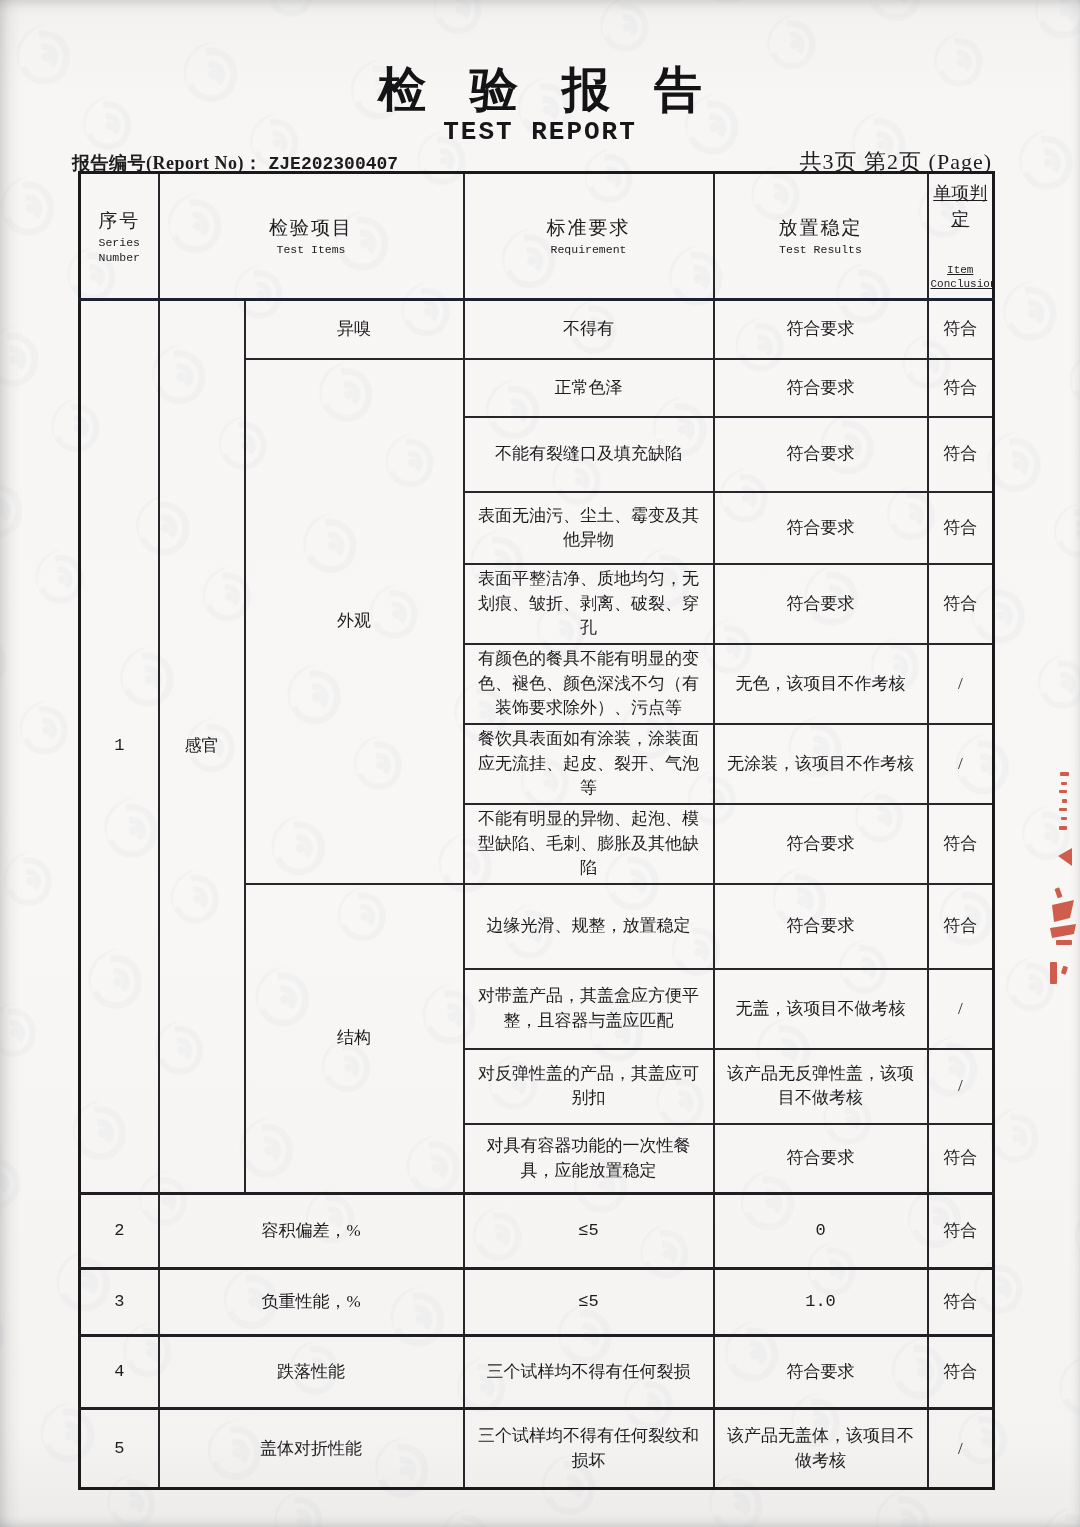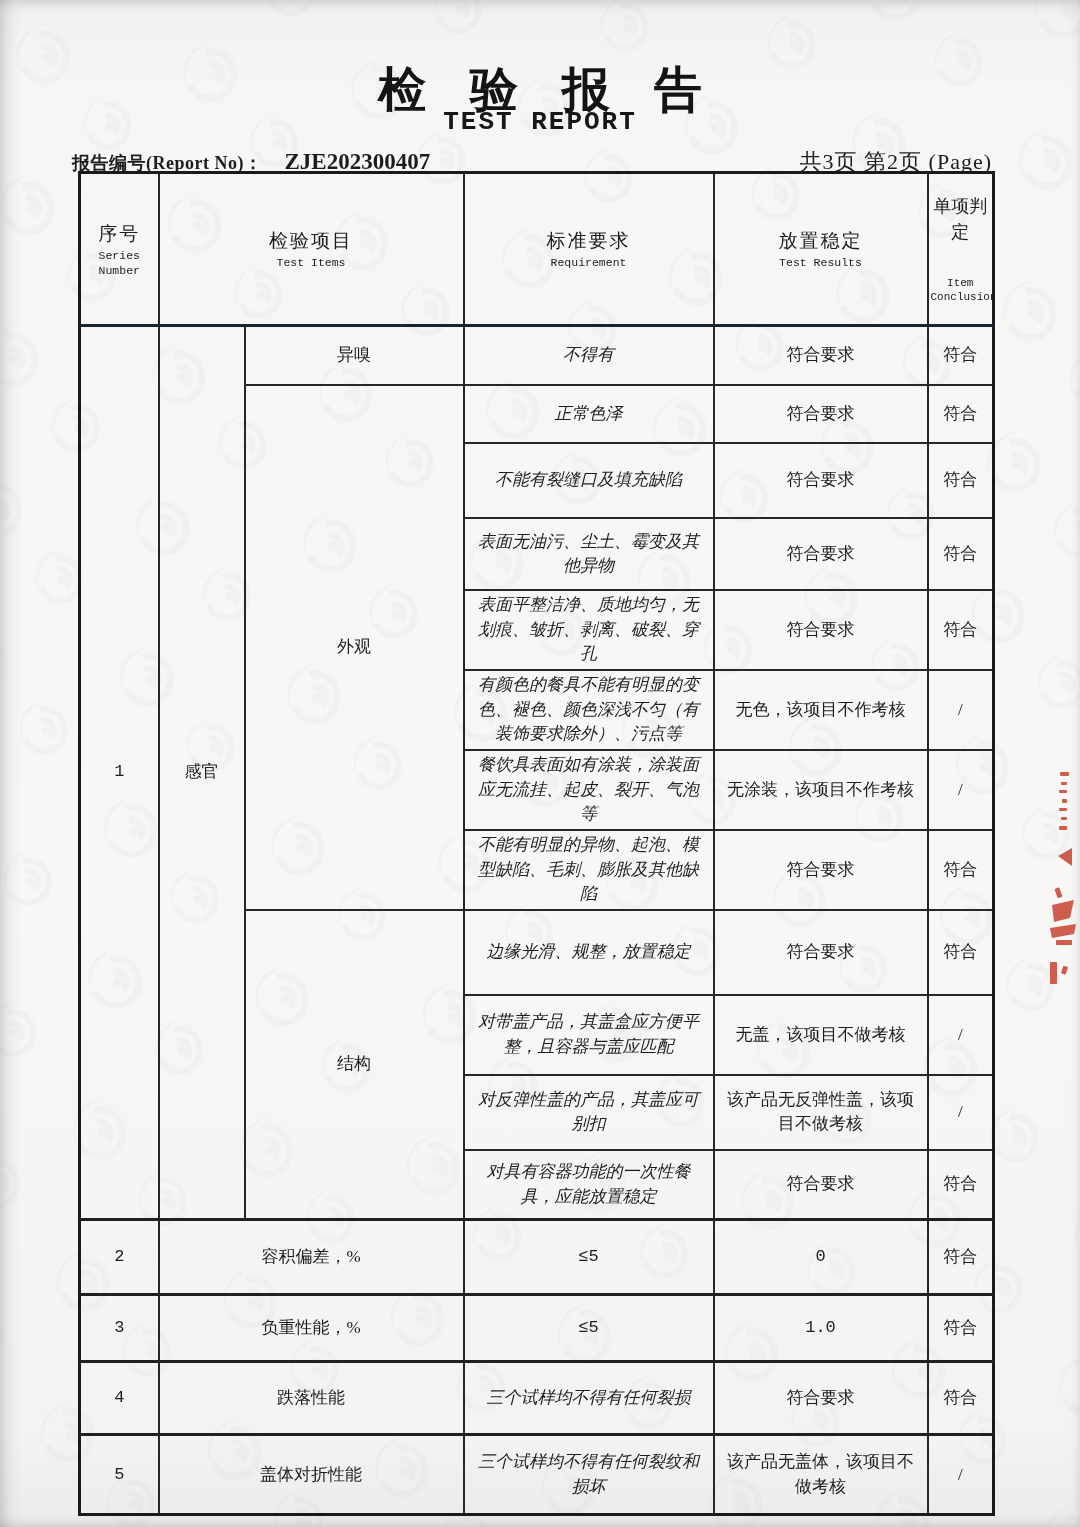--- a/index.html
+++ b/index.html
@@ -18,35 +18,35 @@
 
   .title-cn{
     position:absolute;top:58px;left:0;width:100%;
     text-align:center;
     font-family:"Liberation Sans","DejaVu Sans",sans-serif;
     font-weight:bold;font-size:48px;
     letter-spacing:44px;padding-left:44px;box-sizing:border-box;
     color:#141416;
   }
   .title-en{
-    position:absolute;top:107px;left:0;width:100%;
+    position:absolute;top:117px;left:0;width:100%;
     text-align:center;
     font-family:"Liberation Mono","DejaVu Sans Mono",monospace;
     font-weight:bold;font-size:26px;letter-spacing:2px;
     color:#17171a;
   }
   .meta-row{
     position:absolute;top:147px;left:72px;right:88px;
     display:flex;justify-content:space-between;align-items:baseline;
     font-size:18px;
   }
   .report-no-label{font-weight:600;letter-spacing:.5px;}
   .report-no-value{
-    font-family:Liberation Serif, serif;
-    font-weight:bold;font-size:23px;margin-left:22px;
+    font-family:Liberation Mono, monospace;
+    font-weight:bold;font-size:18px;margin-left:6px;
   }
   .page-info{font-size:22px;letter-spacing:1px;}
 
   table.report{
     position:absolute;left:78px;top:171px;
     width:914px;
     border-collapse:collapse;table-layout:fixed;
     background:transparent;
   }
   table.report td,table.report th{
@@ -61,21 +61,21 @@
   tr.hdr th{border-bottom:3px solid #1b2330;}
   tr.major td{border-top:3px solid #1f1f24;}
   .hcn{display:block;font-size:19px;letter-spacing:2px;}
   .hen{
     display:block;
     font-family:"Liberation Mono","DejaVu Sans Mono",monospace;
     font-size:11.5px;line-height:1.25;white-space:pre-line;margin-top:2px;
   }
   td.serial{font-family:"Liberation Mono","DejaVu Sans Mono",monospace;font-size:18px;}
   td.verdict{font-size:17px;}
-  td.req{padding:2px 8px;font-style:italic;}
+  td.req{padding:2px 8px;}
   td.mono-val{font-family:"Liberation Mono","DejaVu Sans Mono",monospace;font-size:17px;}
 </style>
 </head>
 <body>
 
 <div class="page">
 
   <svg class="wm-layer" width="1080" height="1527" aria-hidden="true">
     <defs>
       <g id="wm-glyph" opacity="0.055" fill="none" stroke="#8a90a8" stroke-width="7">
@@ -143,21 +143,21 @@
         <span class="hen">Test Items</span>
       </th>
       <th>
         <span class="hcn">标准要求</span>
         <span class="hen">Requirement</span>
       </th>
       <th>
         <span class="hcn">放置稳定</span>
         <span class="hen">Test Results</span>
       </th>
-      <th style="padding:19px 2px;">
+      <th style="padding:6px 2px;text-decoration:underline;">
         <span class="hcn" style="font-size:18px;letter-spacing:0;">单项判定</span>
         <span class="hen" style="font-size:11px;margin-top:32px;">Item
 Conclusion</span>
       </th>
     </tr>
 
     <tr style="height:60px">
       <td class="serial" rowspan="12">1</td>
       <td rowspan="12">感官</td>
       <td>异嗅</td>

